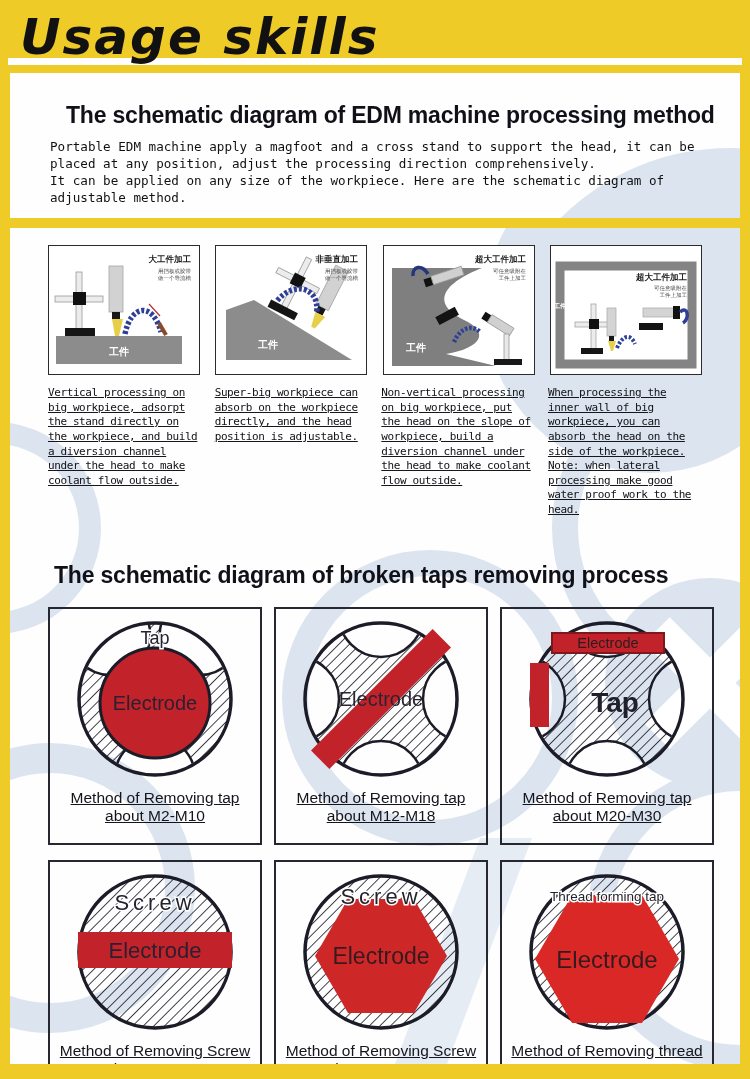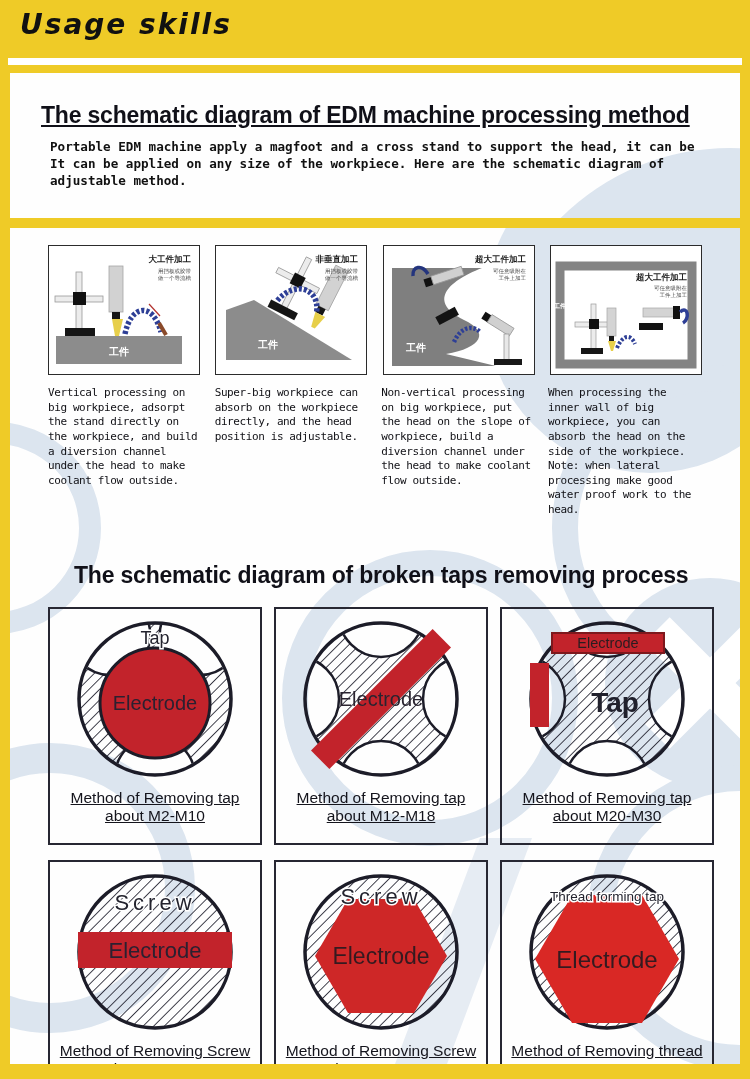--- a/index.html
+++ b/index.html
@@ -6,55 +6,55 @@
   body {
     width:750px; height:1079px;
     background:#EFCB27;
     font-family:"Liberation Sans", sans-serif;
     position:relative; overflow:hidden;
     color:#16161e;
   }
   .header { height:50px; padding:8px 0 0 20px; }
   .header h1 {
     margin:0; font-family:"DejaVu Sans", sans-serif;
-    font-style:italic; font-weight:bold; font-size:28px;
+    font-style:italic; font-weight:bold; font-size:50px;
     letter-spacing:2px; color:#111;
   }
   .white-stripe { height:7px; background:#ffffff; margin:0 8px; }
   .panel {
     background:#fefefe; margin:0 10px; position:relative; overflow:hidden;
   }
   .panel1 { margin-top:8px; height:145px; }
   .panel2 { margin-top:10px; height:836px; }
   .deco-circle {
     position:absolute; width:480px; height:480px; border-radius:50%;
     background:#DCE5EF; right:-230px; top:75px;
   }
   .p1-title, .p3-title {
     margin:0; font-size:23px; font-weight:bold; color:#101018;
     letter-spacing:-0.2px;
   }
-  .p1-title { padding:29px 0 0 31px; position:relative;text-decoration:underline; }
+  .p1-title { padding:29px 0 0 56px; position:relative; }
   .para { margin:9px 0 0 40px; position:relative; }
   .para div {
     font-family:"DejaVu Sans Mono", monospace; font-size:12.6px;
-    line-height:1.36; white-space:nowrap; color:#111;font-weight:bold;
+    line-height:1.36; white-space:nowrap; color:#111;
   }
   .wm { position:absolute; left:0; top:0; z-index:1; }
   .diagram-row { display:flex; justify-content:space-between; margin:17px 38px 0 38px; position:relative; z-index:2; }
   .diagram-box {
     width:152px; height:130px; box-sizing:border-box;
     border:1.5px solid #2b2b2b; background:#ffffff;
   }
-  .caption-row { display:flex; justify-content:space-between; margin:11px 38px 0 38px; position:relative; z-index:2; }
+  .caption-row { display:flex; justify-content:space-between; margin:11px 38px 0 38px; position:relative; z-index:2;text-decoration:underline; }
   .cap {
     width:154px; font-family:"DejaVu Sans Mono", monospace;
     font-size:11px; line-height:1.33; letter-spacing:-0.4px; color:#101015;
   }
-  .p3-title { margin:44px 0 0 64px; position:relative; z-index:2; }
+  .p3-title { margin:44px 0 0 44px; position:relative; z-index:2; }
   .circle-grid {
     display:grid; grid-template-columns:repeat(3,214px); gap:15px 12px;
     margin:18px 0 0 38px; position:relative; z-index:2;
   }
   .circle-box {
     width:214px; height:238px; box-sizing:border-box;
     border:2px solid #272732; background:transparent;
     display:flex; flex-direction:column; align-items:center;
   }
   .circle-box svg { display:block; margin-top:2px; }
@@ -81,20 +81,21 @@
 <div class="header">
   <h1>Usage skills</h1>
 </div>
 <div class="white-stripe"></div>
 
 <div class="panel panel1">
   <div class="deco-circle"></div>
   <h2 class="p1-title">The schematic diagram of EDM machine processing method</h2>
   <div class="para">
     <div>Portable EDM machine apply a magfoot and a cross stand to support the head, it can be</div>
+    <div>placed at any position, adjust the processing direction comprehensively.</div>
     <div>It can be applied on any size of the workpiece. Here are the schematic diagram of</div>
     <div>adjustable method.</div>
   </div>
 </div>
 
 <div class="panel panel2">
 
   <svg class="wm" width="730" height="836" viewBox="0 0 730 836">
     <circle cx="640" cy="80" r="165" fill="#DCE5EF"></circle>
     <circle cx="705" cy="300" r="150" fill="none" stroke="#DCE5EF" stroke-width="26"></circle>

